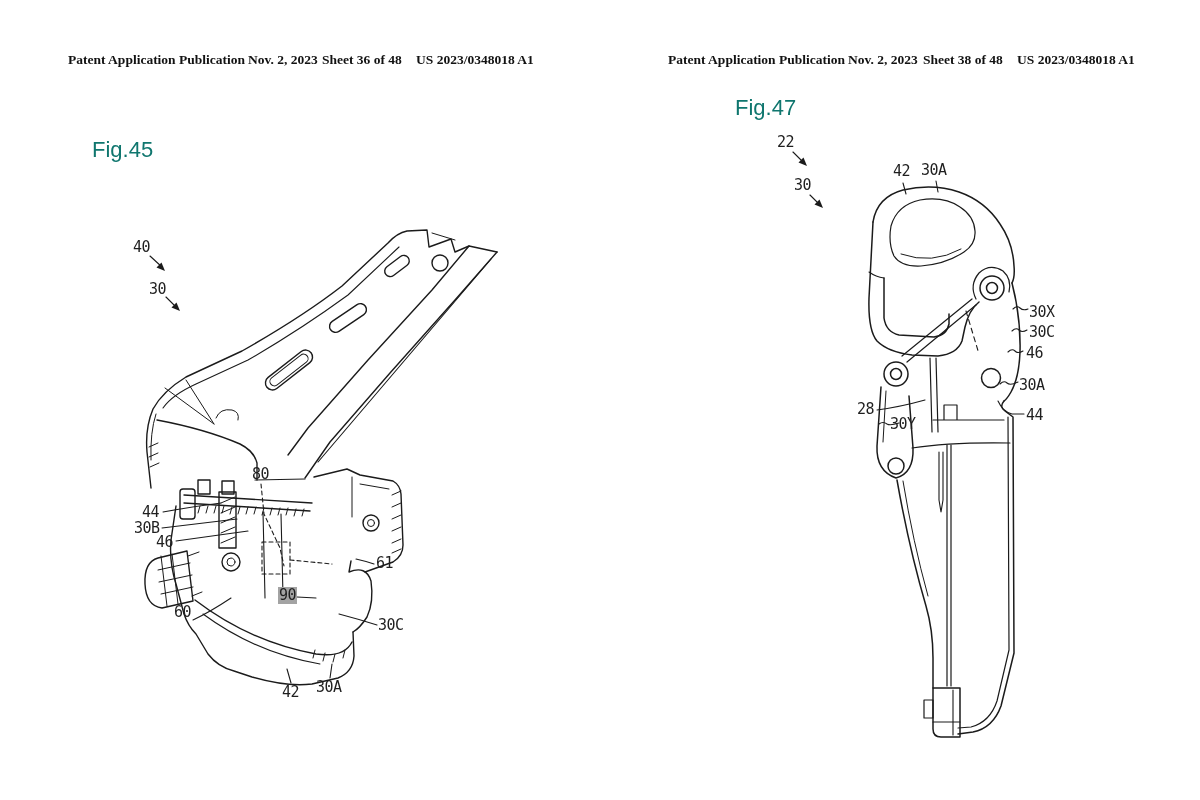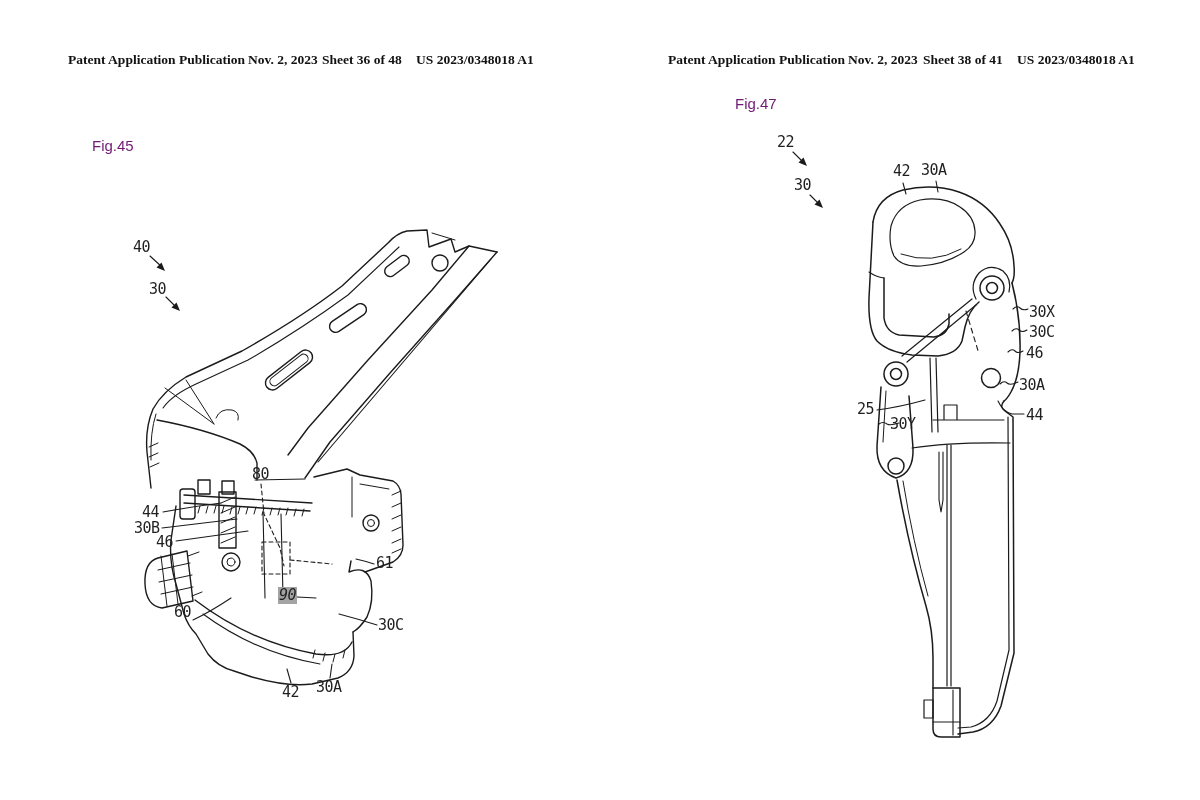--- a/index.html
+++ b/index.html
@@ -6,42 +6,42 @@
   .sheet{
     position:relative;width:1180px;height:800px;background:#ffffff;
     font-family:"Liberation Sans",sans-serif;color:#141414;overflow:hidden;
   }
   .hdr-item{
     position:absolute;font-family:"Liberation Serif",serif;font-weight:700;
     font-size:13.5px;white-space:nowrap;color:#121212;
   }
   .figtitle{
     position:absolute;font-family:"Liberation Sans",sans-serif;
-    font-size:15px;color:#701a75;white-space:nowrap;
+    font-size:22px;color:#0f766e;white-space:nowrap;
   }
   .ref{
     position:absolute;font-family:"DejaVu Sans Mono",monospace;
     font-size:15px;letter-spacing:-0.5px;color:#1f1f1f;white-space:nowrap;line-height:1.1;text-align:right;
   }
-  .ref.bg{background:#a3a3a3;padding:0 1px;font-style:italic;}
+  .ref.bg{background:#a3a3a3;padding:0 1px;}
   svg.drawing{position:absolute;left:0;top:0;}
 </style>
 </head>
 <body>
 
 <div class="sheet">
 
   <span class="hdr-item" style="left:68px;top:52px">Patent Application Publication</span>
   <span class="hdr-item" style="left:248px;top:52px">Nov. 2, 2023</span>
   <span class="hdr-item" style="left:322px;top:52px">Sheet 36 of 48</span>
   <span class="hdr-item" style="left:416px;top:52px">US 2023/0348018 A1</span>
 
   <span class="hdr-item" style="left:668px;top:52px">Patent Application Publication</span>
   <span class="hdr-item" style="left:848px;top:52px">Nov. 2, 2023</span>
-  <span class="hdr-item" style="left:923px;top:52px">Sheet 38 of 41</span>
+  <span class="hdr-item" style="left:923px;top:52px">Sheet 38 of 48</span>
   <span class="hdr-item" style="left:1017px;top:52px">US 2023/0348018 A1</span>
 
   <span class="figtitle" style="left:92px;top:137px">Fig.45</span>
   <span class="figtitle" style="left:735px;top:95px">Fig.47</span>
 
   <svg class="drawing" width="1200" height="800" viewBox="0 0 1200 800">
 
     <g stroke="#1b1b1b" fill="none" stroke-width="1.4" stroke-linecap="round" stroke-linejoin="round">
 
       <path d="M151,488 L147,452 Q145,428 153,409 Q163,391 186,377 L242,351 Q302,317 342,286 L388,243 Q397,233 407,231 L427,230 L429,247 L451,239 L455,252 L469,246 L497,252"></path>
@@ -202,16 +202,16 @@
 
   <span class="ref" style="left:777px;top:134px">22</span>
   <span class="ref" style="left:794px;top:177px">30</span>
   <span class="ref" style="left:893px;top:163px">42</span>
   <span class="ref" style="left:921px;top:162px">30A</span>
   <span class="ref" style="left:1029px;top:304px">30X</span>
   <span class="ref" style="left:1029px;top:324px">30C</span>
   <span class="ref" style="left:1026px;top:345px">46</span>
   <span class="ref" style="left:1019px;top:377px">30A</span>
   <span class="ref" style="left:1026px;top:407px">44</span>
-  <span class="ref" style="left:857px;top:401px">25</span>
+  <span class="ref" style="left:857px;top:401px">28</span>
   <span class="ref" style="left:890px;top:416px">30Y</span>
 
 </div>
 
 </body></html>

